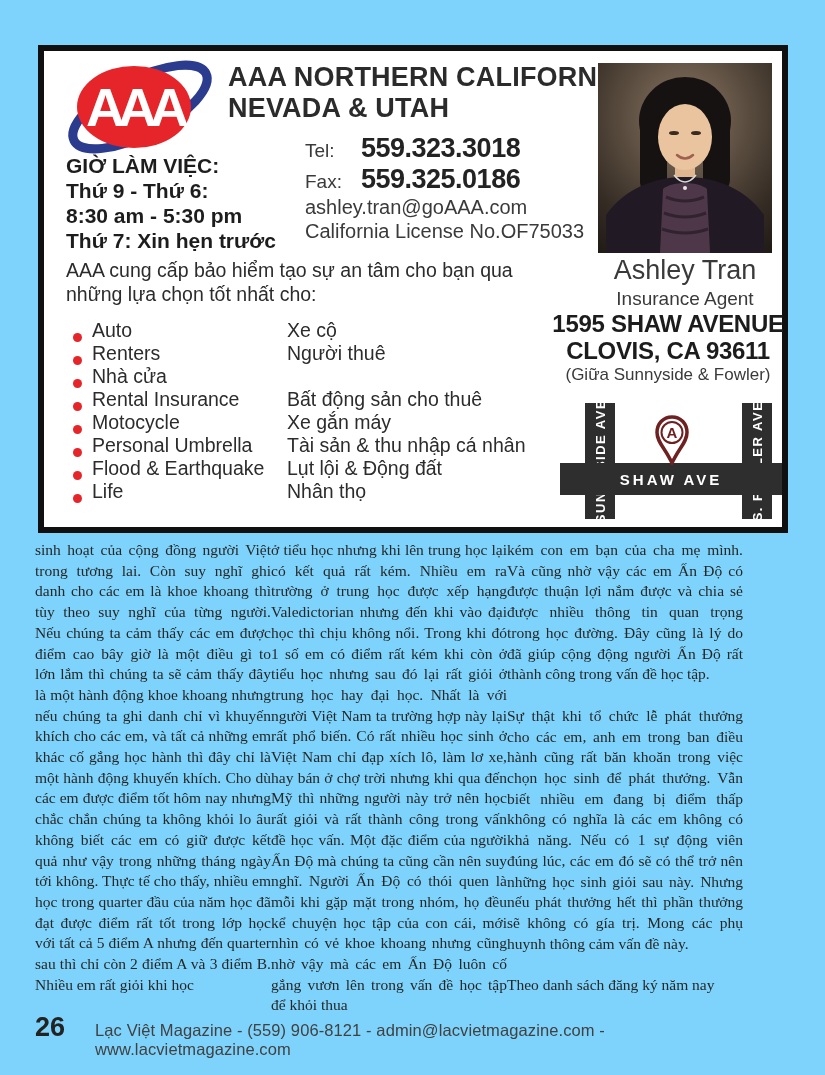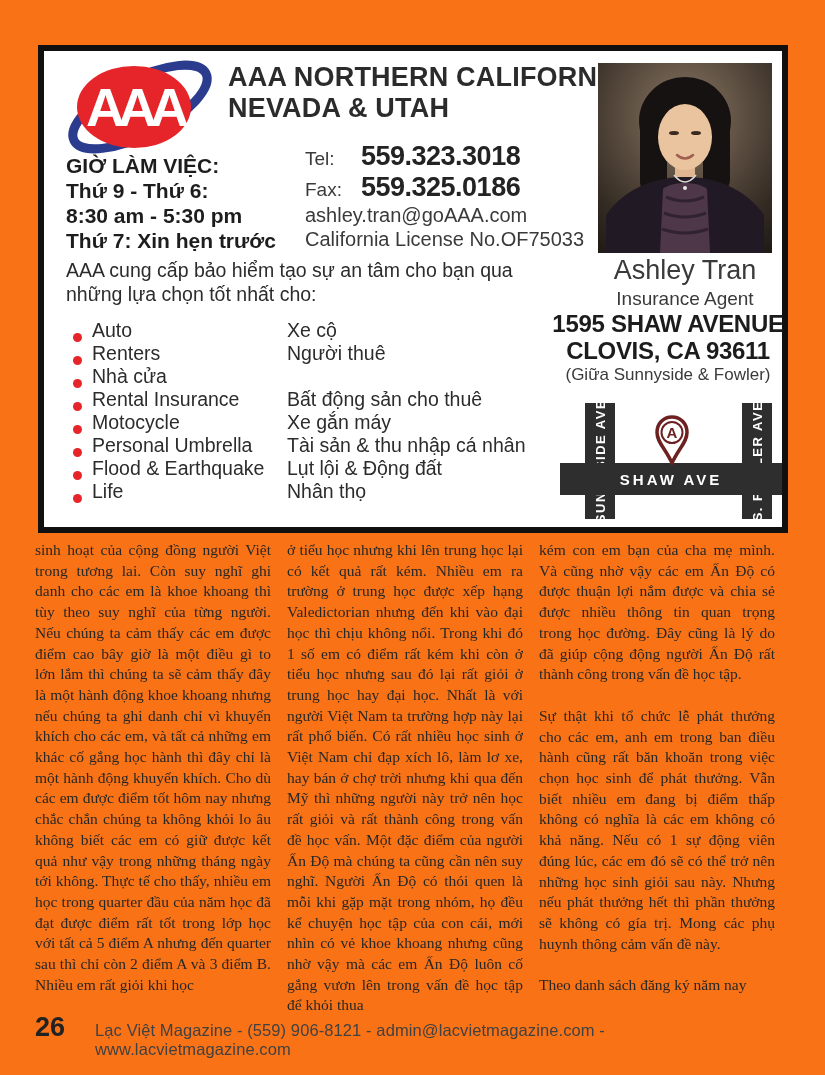--- a/index.html
+++ b/index.html
@@ -1,26 +1,26 @@
 <!DOCTYPE html>
 <html><head>
 <meta charset="utf-8">
 <style>
   html,body{margin:0;padding:0;background:#e9e9e9;}
-  .page{position:relative;width:825px;height:1075px;background:#f97316;margin:0 auto;overflow:hidden;
+  .page{position:relative;width:825px;height:1075px;background:#7dd3fc;margin:0 auto;overflow:hidden;
         font-family:"Liberation Sans",sans-serif;color:#222;}
   
   .ad-box{position:absolute;left:38px;top:45px;width:750px;height:488px;border:6px solid #101010;
           box-sizing:border-box;background:#fff;}
   .ad-inner{position:absolute;inset:0;}
   .logo-wrap{position:absolute;left:14px;top:4px;width:160px;height:112px;}
   .ad-title{position:absolute;left:184px;top:11px;font-size:27px;font-weight:bold;line-height:31px;
             color:#2b2b2b;letter-spacing:.2px;}
   .hours{position:absolute;left:22px;top:102px;font-size:21px;font-weight:bold;line-height:25px;color:#1d1d1d;}
-  .contact{position:absolute;left:261px;top:90px;color:#2f2f2f;}
+  .contact{position:absolute;left:261px;top:82px;color:#2f2f2f;}
   .contact .row{height:31px;display:flex;align-items:baseline;}
   .contact .lbl{font-size:19px;width:56px;color:#3a3a3a;}
   .contact .num{font-size:27px;font-weight:bold;color:#232323;letter-spacing:-.5px;}
   .contact .plain{font-size:20px;line-height:24px;color:#3a3a3a;}
   .photo{position:absolute;left:554px;top:12px;width:174px;height:190px;}
   .agent-name{position:absolute;left:521px;top:204px;width:240px;text-align:center;
               font-size:27px;color:#3a3a3a;}
   .agent-title{position:absolute;left:521px;top:237px;width:240px;text-align:center;
                font-size:19px;color:#3a3a3a;}
   .address{position:absolute;left:502px;top:259px;width:244px;text-align:center;color:#1c1c1c;}
@@ -36,21 +36,21 @@
   .map{position:absolute;left:516px;top:349px;width:222px;height:124px;}
   .vbar{position:absolute;top:3px;height:116px;width:30px;background:#2e2e2e;}
   .vbar.left{left:25px;} .vbar.right{left:182px;}
   .vbar span{position:absolute;left:50%;top:50%;transform:translate(-50%,-50%) rotate(-90deg);
              white-space:nowrap;color:#fff;font-size:13px;font-weight:bold;letter-spacing:1.5px;}
   .hbar{position:absolute;left:0;top:63px;width:222px;height:32px;background:#2e2e2e;
         display:flex;align-items:center;justify-content:center;}
   .hbar span{color:#fff;font-size:15px;font-weight:bold;letter-spacing:3px;}
   .pin{position:absolute;left:95px;top:15px;width:34px;height:50px;}
   
-  .article{position:absolute;left:35px;top:540px;width:740px;height:478px;display:flex;gap:16px;}
+  .article{position:absolute;left:35px;top:540px;width:740px;height:478px;display:flex;gap:0;}
   .col{width:236px;flex:none;height:478px;overflow:hidden;}
   .col p{margin:0 0 21px 0;font-family:"Liberation Serif","DejaVu Serif",serif;font-size:15.5px;
          line-height:20.7px;text-align:justify;color:#272727;}
   
   .footer{position:absolute;left:35px;top:1012px;width:755px;display:flex;align-items:baseline;}
   .page-num{font-size:27px;font-weight:bold;color:#222;}
   .footer-text{font-size:16.5px;color:#414141;margin-left:30px;letter-spacing:.1px;}
 </style>
 </head>
 <body>

